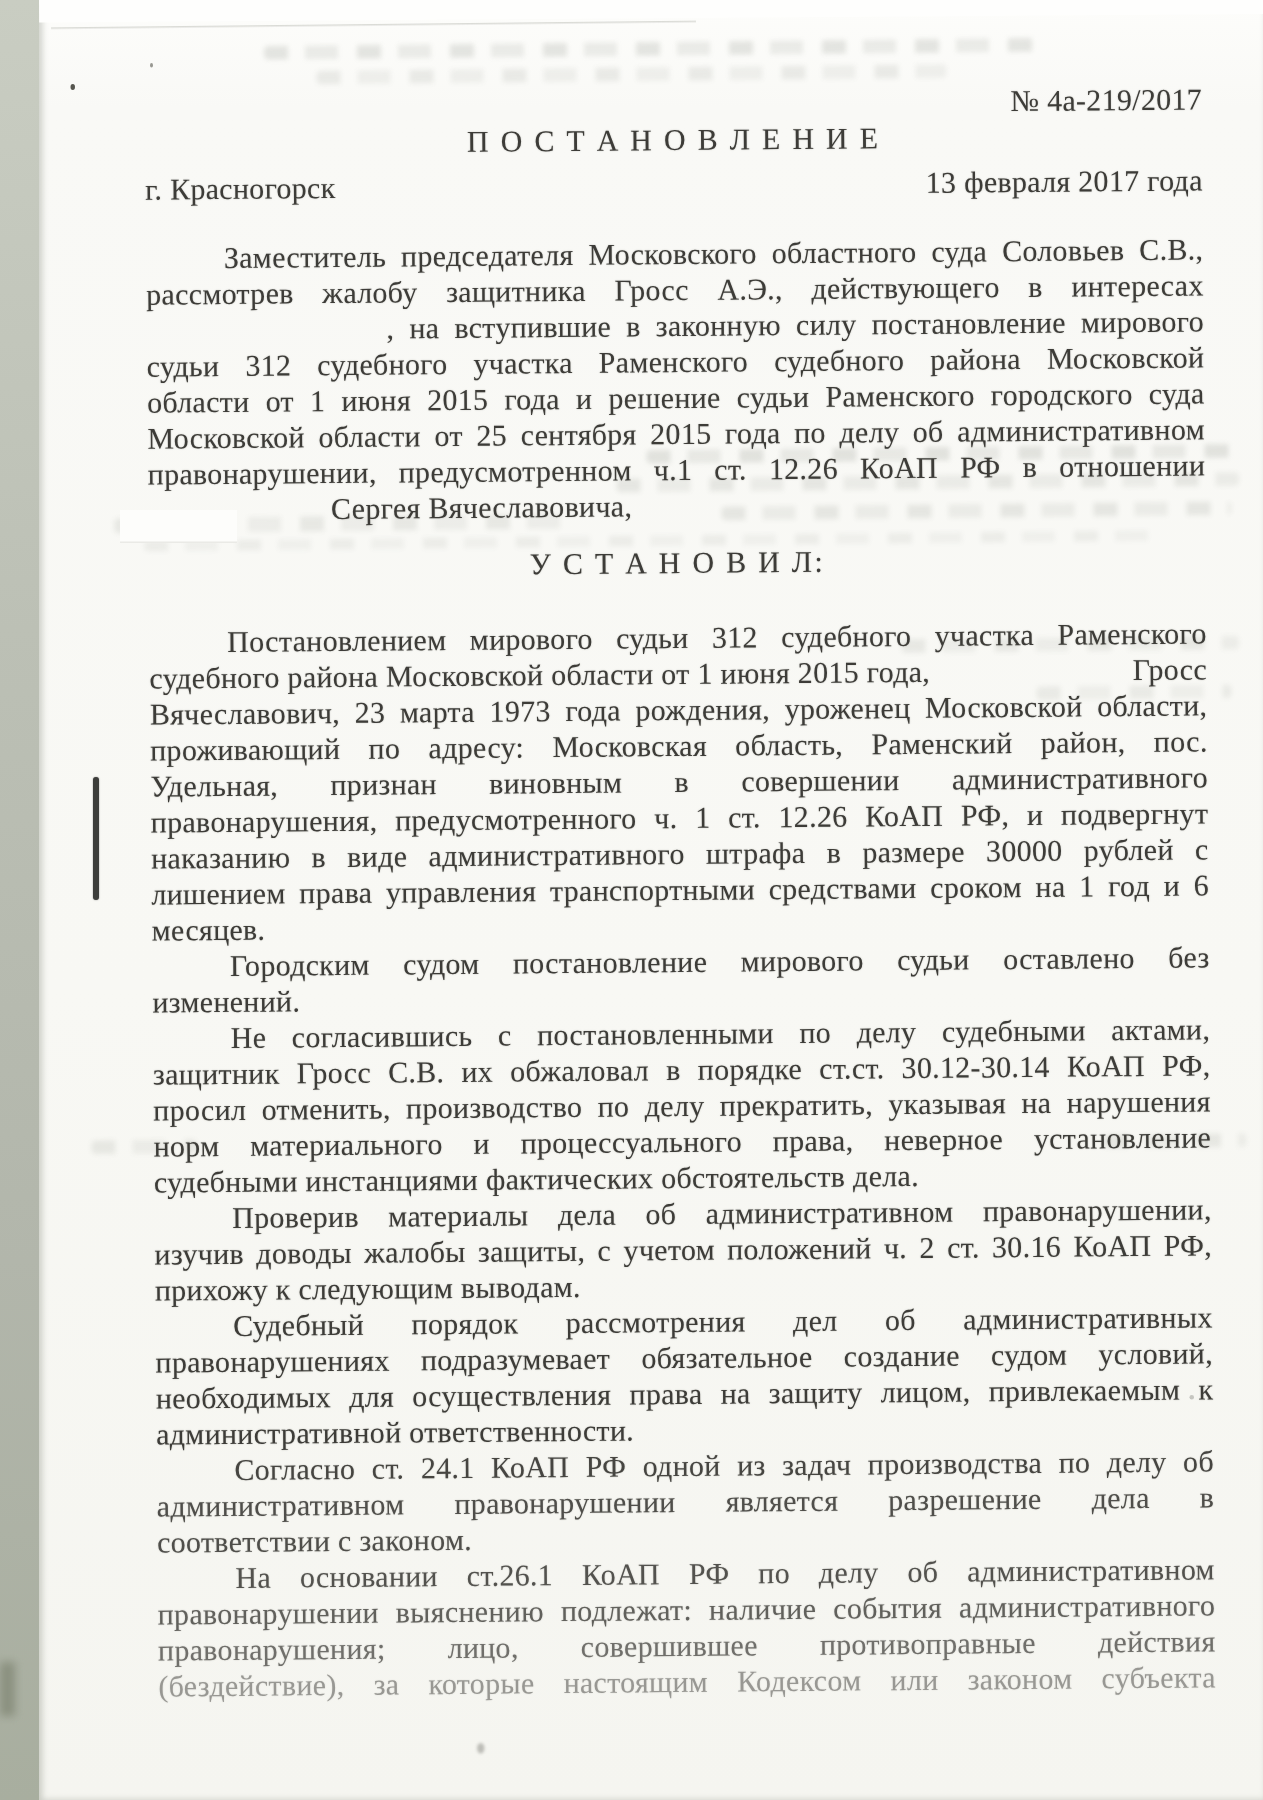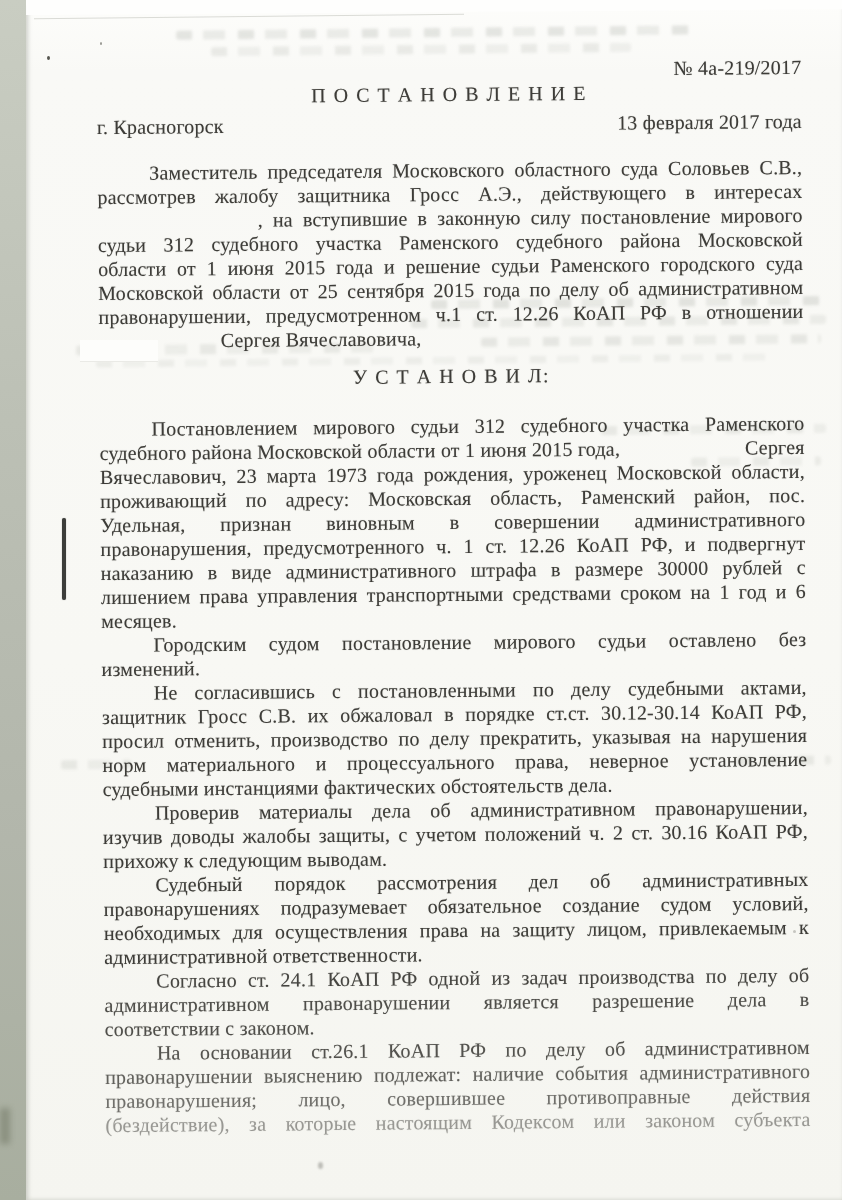--- a/index.html
+++ b/index.html
@@ -120,21 +120,21 @@
       <div class="line j">правонарушении, предусмотренном ч.1 ст. 12.26 КоАП РФ в отношении</div>
       <div class="line l" style="padding-left: 122px;">Сергея Вячеславовича,</div>
     </div>
     <div style="margin-top: 14px;">
       <div class="line c title-line">У С Т А Н О В И Л:</div>
     </div>
     <div style="margin-top: 26px;">
       <div class="line j ind">Постановлением мирового судьи 312 судебного участка Раменского</div>
       <div class="line between">
         <span>судебного района Московской области от 1 июня 2015 года,</span>
-        <span>Сергея</span>
+        <span>Гросс</span>
       </div>
       <div class="line j">Вячеславович, 23 марта 1973 года рождения, уроженец Московской области,</div>
       <div class="line j">проживающий по адресу: Московская область, Раменский район, пос.</div>
       <div class="line j">Удельная, признан виновным в совершении административного</div>
       <div class="line j">правонарушения, предусмотренного ч. 1 ст. 12.26 КоАП РФ, и подвергнут</div>
       <div class="line j">наказанию в виде административного штрафа в размере 30000 рублей с</div>
       <div class="line j">лишением права управления транспортными средствами сроком на 1 год и 6</div>
       <div class="line l">месяцев.</div>
     </div>
     <div>

